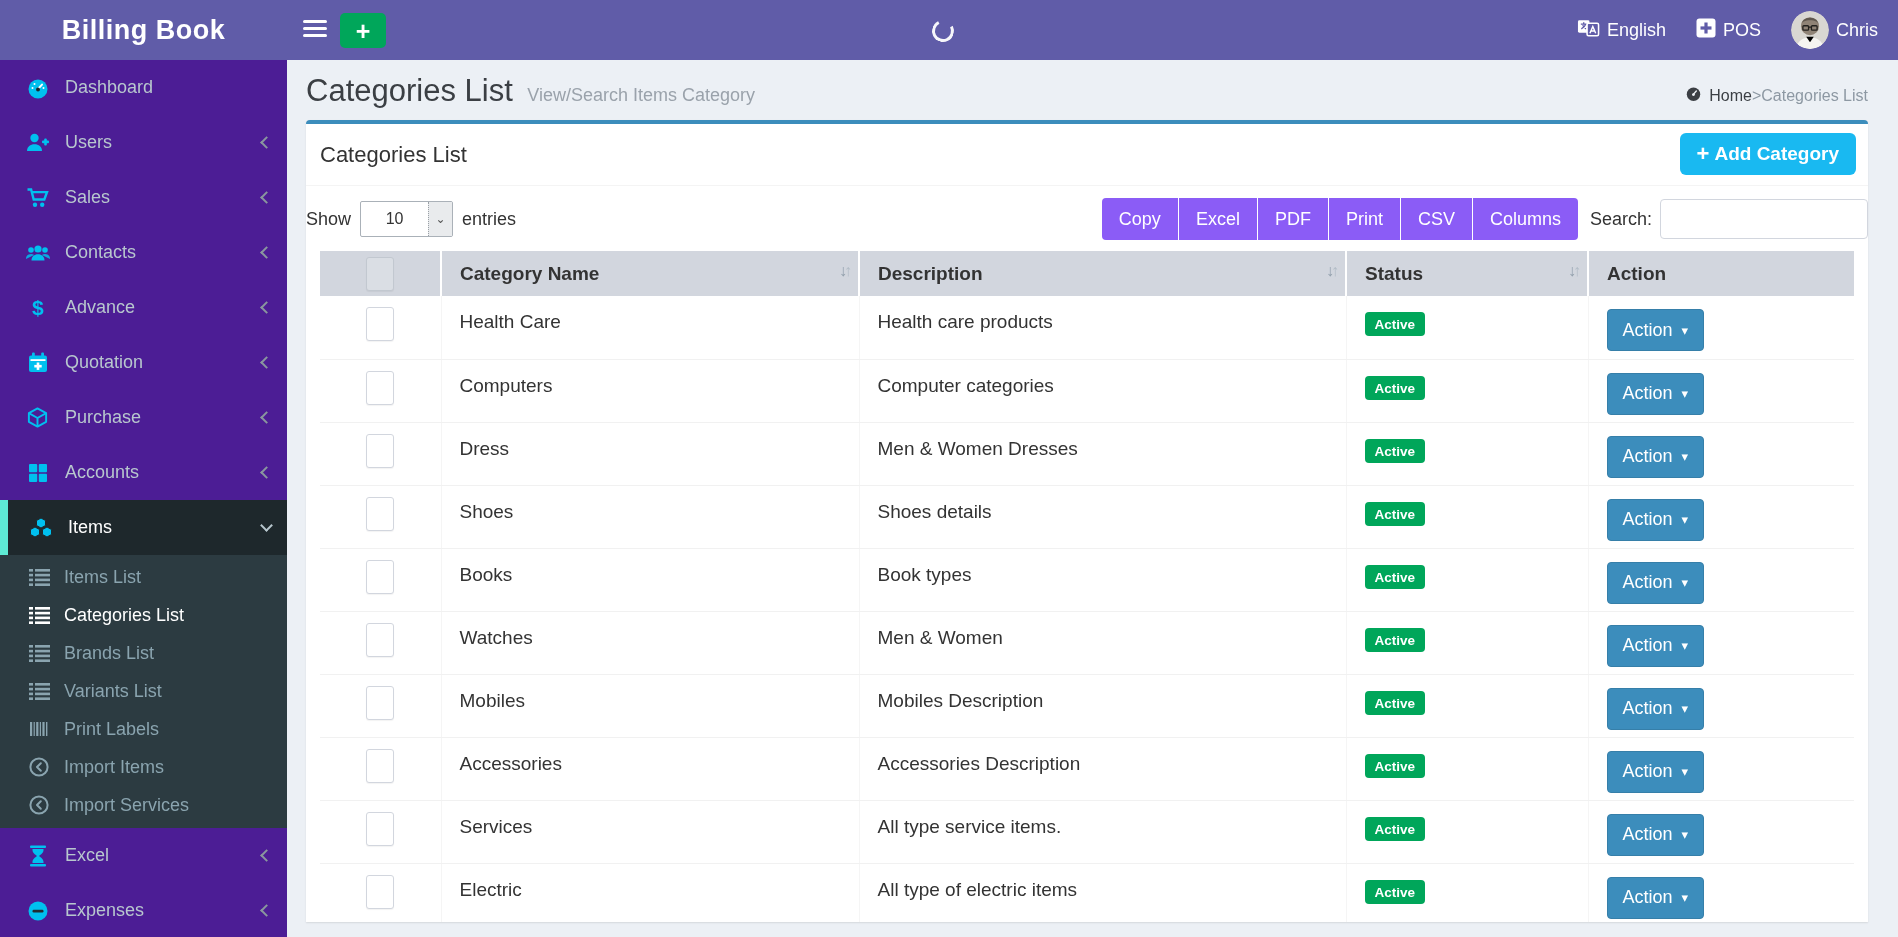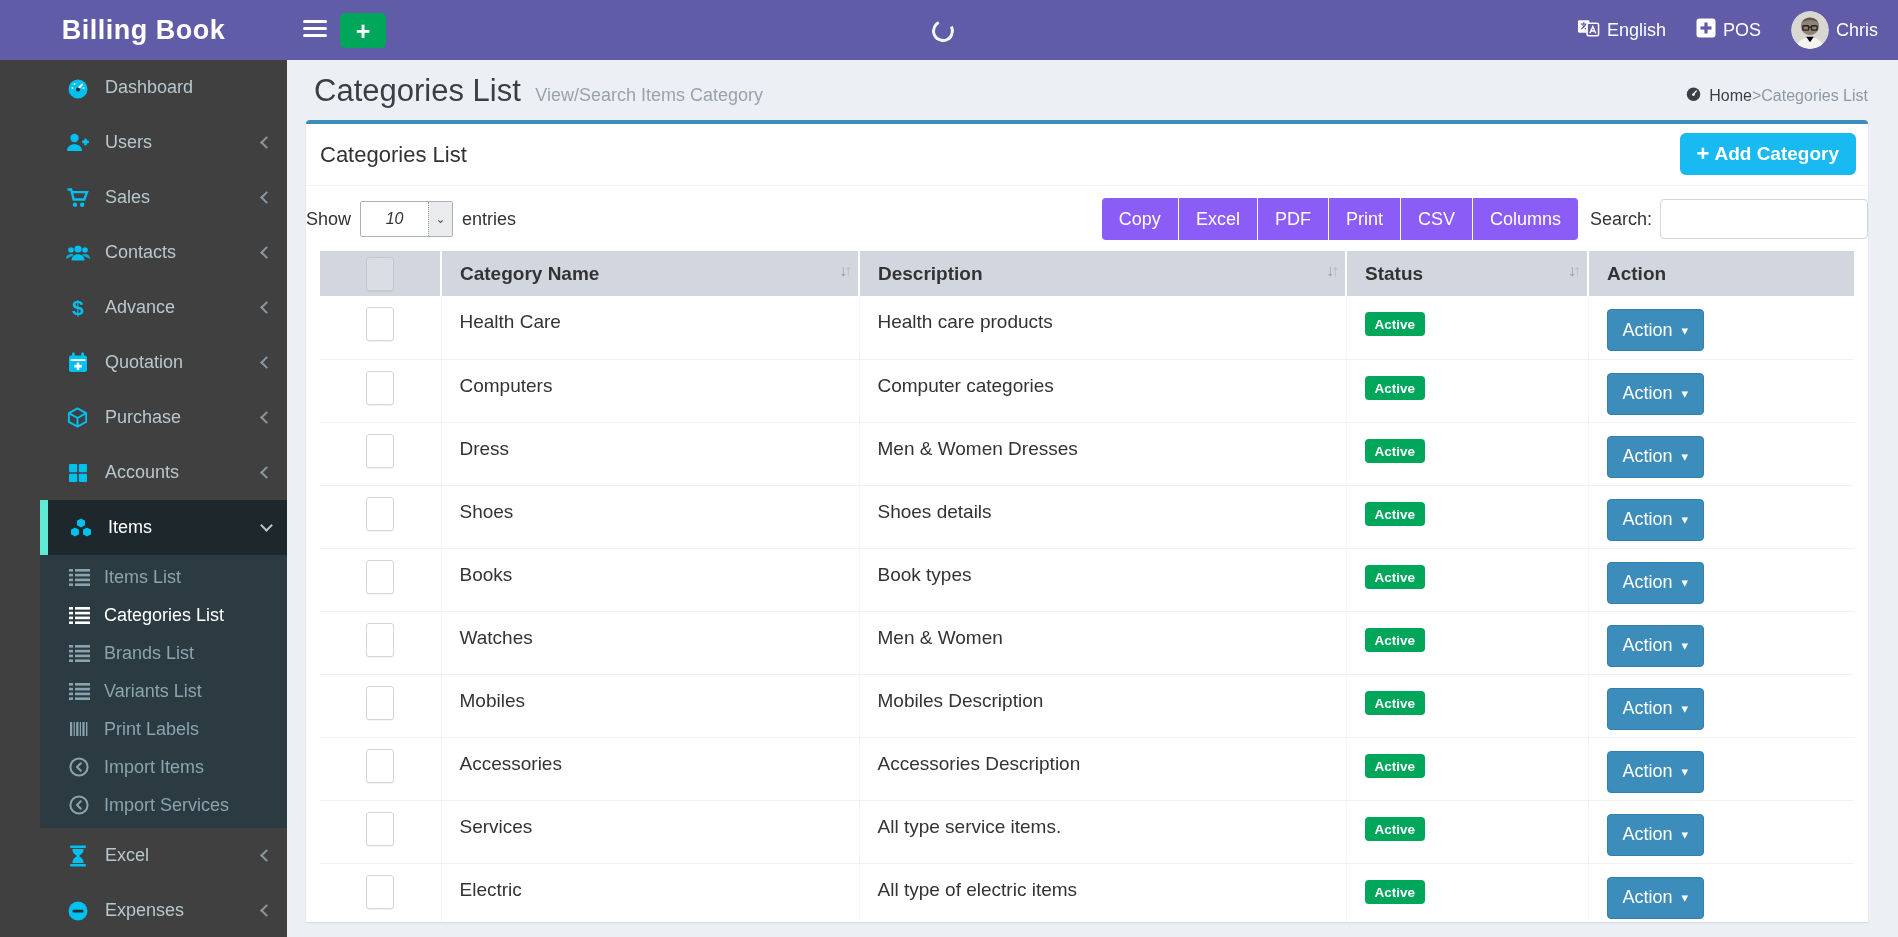--- a/index.html
+++ b/index.html
@@ -14,56 +14,56 @@
   .hamburger i { display:block; height:3px; background:#fff; border-radius:2px; margin-bottom:4px; }
   .quick-add { position:absolute; left:340px; top:13px; width:46px; height:35px; background:#00a65a; border:none;
                border-radius:5px; color:#fff; font-size:25px; font-weight:bold; line-height:30px; cursor:pointer; }
   .spinner { position:absolute; left:932px; top:20px; width:22px; height:22px; border:3px solid #fff;
              border-top-color:transparent; border-radius:50%; transform:rotate(18deg); opacity:.95; }
   .topbar-right { position:absolute; right:20px; top:0; height:60px; display:flex; align-items:center; gap:30px; }
   .tb-item { display:flex; align-items:center; gap:7px; color:#fff; font-size:18px; cursor:pointer; }
   .avatar { width:38px; height:38px; border-radius:50%; overflow:hidden; display:block; }
 
   
-  .sidebar { position:absolute; left:0; top:60px; bottom:0; width:287px; background:#404040; z-index:4;padding-left:40px; }
+  .sidebar { position:absolute; left:0; top:60px; bottom:0; width:287px; background:#4c1d95; z-index:4; }
   .nav-item { height:55px; display:flex; align-items:center; padding:0 16px 0 24px; color:#b8c7ce;
               font-size:18px; cursor:pointer; position:relative; }
   .nav-item .ico { width:27px; height:24px; margin-right:14px; flex:none; display:flex; align-items:center; justify-content:center; }
   .nav-item.active { background:#1e282c; color:#fff; border-left:8px solid #5eead4; padding-left:19px; }
   .chev-left { margin-left:auto; width:9px; height:9px; border-left:2px solid #8a979e; border-bottom:2px solid #8a979e;
                transform:rotate(45deg); }
   .chev-down { margin-left:auto; width:9px; height:9px; border-left:2px solid #b8c7ce; border-bottom:2px solid #b8c7ce;
                transform:rotate(-45deg); margin-top:-4px; }
   .submenu { background:#2c3b41; padding:3px 0 4px; }
   .sub-item { height:38px; display:flex; align-items:center; padding-left:27px; color:#8aa4af; font-size:18px; cursor:pointer; }
   .sub-item .ico { width:24px; height:20px; margin-right:13px; flex:none; display:flex; align-items:center; justify-content:center; }
   .sub-item.active { color:#fff; }
 
   
   .content { position:absolute; left:287px; top:60px; right:0; bottom:0; }
-  .content-header { position:relative; height:60px; padding:13px 30px 0 19px;margin-left:8px; }
+  .content-header { position:relative; height:60px; padding:13px 30px 0 19px; }
   .page-title { display:inline; font-size:31px; font-weight:normal; color:#3b3f44; }
   .page-subtitle { font-size:18px; color:#9aa2ab; margin-left:10px; }
   .breadcrumb { position:absolute; right:30px; top:25px; display:flex; align-items:center; 
                 font-size:16px; color:#8d98a3; }
   .breadcrumb .home { display:flex; align-items:center; gap:7px; color:#3b3f44; cursor:pointer; }
 
   .panel { position:absolute; left:19px; right:30px; top:60px; height:802px; background:#fff;
            border-top:4px solid #3c8dbc; border-radius:4px 4px 0 0; box-shadow:0 1px 2px rgba(0,0,0,.10); overflow:hidden; }
   .panel-header { height:62px; border-bottom:1px solid #f4f4f4; display:flex; align-items:center; padding:0 14px; position:relative; }
   .panel-title { font-size:22px; color:#333; font-weight:normal; }
   .add-btn { position:absolute; right:12px; top:9px; height:42px; padding:0 17px; background:#19b9f1; color:#fff;
              font-size:19px; font-weight:bold; border:none; border-radius:6px; display:flex; align-items:center; gap:3px; cursor:pointer; }
   .add-btn .plus { font-size:22px; font-weight:bold; margin-right:2px; }
 
   .controls { height:52px; margin-top:7px; display:flex; align-items:center; padding:0 0; }
   .show-group { display:flex; align-items:center; gap:9px; font-size:18px; color:#333; }
   .fake-select { width:93px; height:36px; border:1px solid #aab1b8; border-radius:2px; background:#fff;
                  display:flex; align-items:stretch; cursor:pointer; overflow:hidden; }
-  .fake-select .val { flex:1; display:flex; align-items:center; justify-content:center; font-size:16px; color:#333;font-style:italic; }
+  .fake-select .val { flex:1; display:flex; align-items:center; justify-content:center; font-size:16px; color:#333; }
   .fake-select .arrow { width:24px; background:#e9ebed; border-left:1px dotted #9aa0a6; display:flex;
                         align-items:center; justify-content:center; font-size:12px; color:#555; }
   .right-cluster { margin-left:auto; display:flex; align-items:center; gap:8px; }
   .btn-group { display:flex; border-radius:4px; overflow:hidden; }
   .btn-group button { background:#8b5cf6; color:#fff; border:none; border-left:1px solid #fff; height:42px;
                       padding:0 17px; font-size:18px; font-family:inherit; cursor:pointer; }
   .btn-group button:first-child { border-left:none; }
   .search-label { font-size:18px; color:#333; margin-left:4px; }
   .search-input { width:208px; height:40px; border:1px solid #d2d6de; border-radius:4px; font-size:17px; padding:0 10px; outline:none; }
 

